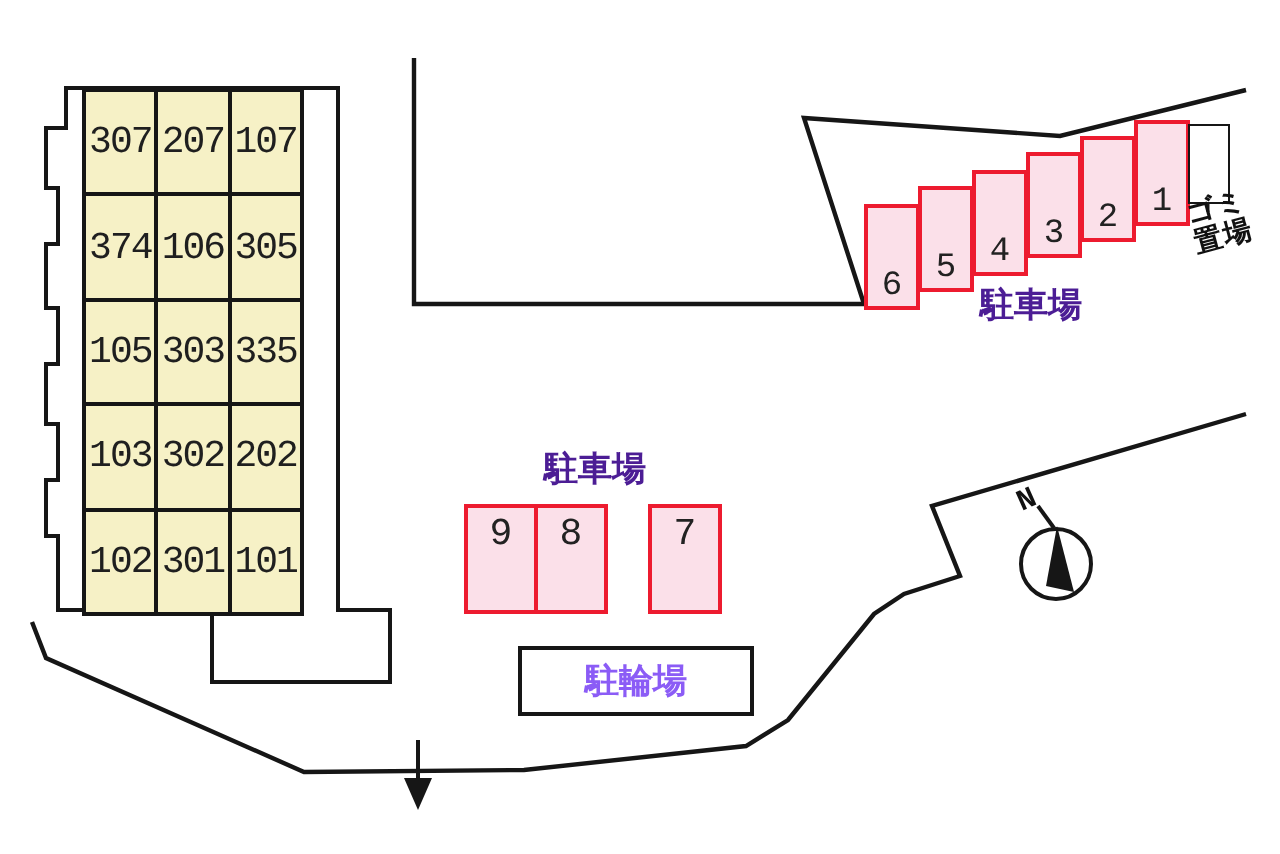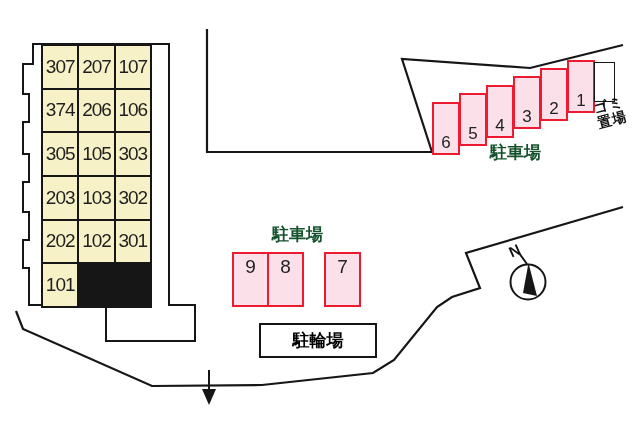--- a/index.html
+++ b/index.html
@@ -1,18 +1,18 @@
 <!DOCTYPE html>
 <html><head>
 <meta charset="utf-8">
 <style>
   html,body{margin:0;padding:0;background:#fff;}
   #stage{
     position:relative;width:640px;height:427px;background:#ffffff;overflow:hidden;
-    font-family:Liberation Sans, sans-serif;color:#1b1b1b;
+    font-family:Liberation Mono, monospace;color:#1b1b1b;
   }
   #plan-lines{position:absolute;left:0;top:0;}
   
   .room-grid{
     position:absolute;left:41px;top:44px;width:111px;height:264px;
     background:#161616;display:grid;grid-template-columns:repeat(3,1fr);
     grid-auto-rows:1fr;gap:2px;padding:2px;box-sizing:border-box;
   }
   .room-cell{
     background:#F6F1C6;display:flex;align-items:center;justify-content:center;
@@ -20,26 +20,26 @@
   }
   
   .stall{
     position:absolute;background:#FBE0E9;border:2px solid #ED1B2F;
     box-sizing:border-box;display:flex;justify-content:center;color:#222;
   }
   .stall.upper{width:28px;height:53px;align-items:flex-end;font-size:17px;}
   .stall.upper span{margin-bottom:0px;}
   .stall.mid{width:37px;height:55px;align-items:flex-start;font-size:19px;}
   .stall.mid span{margin-top:2px;}
-  .jp-label{position:absolute;font-weight:bold;font-size:17px;white-space:nowrap;color:#14532d;}
+  .jp-label{position:absolute;font-weight:bold;font-size:17px;white-space:nowrap;color:#4c1d95;}
   .bike-box{
     position:absolute;left:259px;top:323px;width:118px;height:35px;
     border:2px solid #161616;box-sizing:border-box;background:#fff;
     display:flex;align-items:center;justify-content:center;
-    font-weight:bold;font-size:17px;color:#000000;
+    font-weight:bold;font-size:17px;color:#8b5cf6;
   }
   .garbage-box{
     position:absolute;left:594px;top:62px;width:21px;height:40px;
     border:1.5px solid #161616;box-sizing:border-box;background:#fff;
   }
   .garbage-label{
     position:absolute;left:592px;top:102px;width:40px;
     font-weight:bold;font-size:14px;line-height:15px;letter-spacing:1px;
     transform:rotate(-15deg);transform-origin:top left;color:#111;text-align:left;
   }
@@ -80,26 +80,25 @@
       <line x1="209" y1="370" x2="209" y2="392" stroke="#161616" stroke-width="2"></line>
       <polygon points="209,405 202,389 216,389" fill="#161616"></polygon>
     </g>
   </svg>
 
   <div class="room-grid">
     <div class="room-cell">307</div>
     <div class="room-cell">207</div>
     <div class="room-cell">107</div>
     <div class="room-cell">374</div>
-    <div class="room-cell">206</div>
     <div class="room-cell">106</div>
     <div class="room-cell">305</div>
     <div class="room-cell">105</div>
     <div class="room-cell">303</div>
-    <div class="room-cell">203</div>
+    <div class="room-cell">335</div>
     <div class="room-cell">103</div>
     <div class="room-cell">302</div>
     <div class="room-cell">202</div>
     <div class="room-cell">102</div>
     <div class="room-cell">301</div>
     <div class="room-cell">101</div>
   </div>
 
   <div class="stall upper" style="left:432px;top:102px;">
       <span>6</span>

